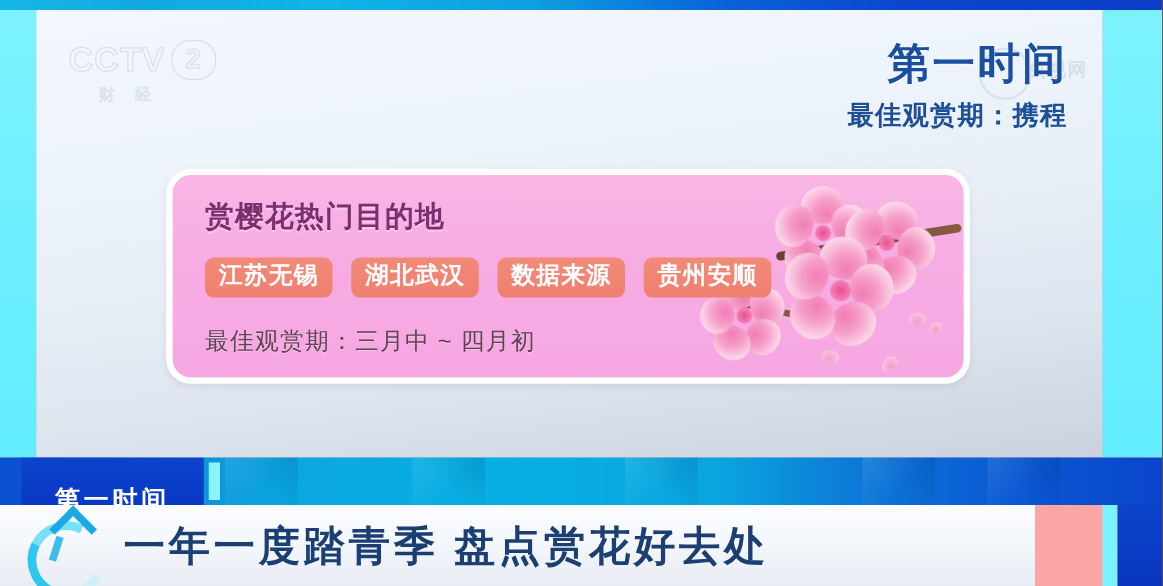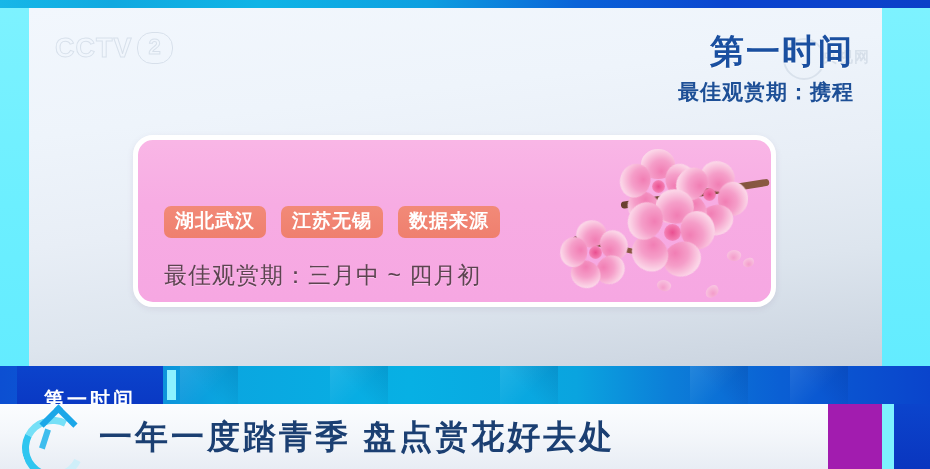--- a/index.html
+++ b/index.html
@@ -9,21 +9,21 @@
   }
   body {
     font-family: "Liberation Sans", "DejaVu Sans", sans-serif;
   }
 
   #screen {
     position: relative;
     width: 930px;
     height: 469px;
     overflow: hidden;
-    background: #a21caf;
+    background: #fca5a5;
   }
 
   
   .top-strip {
     position: absolute;
     left: 0; top: 0;
     width: 930px; height: 8px;
     background: linear-gradient(90deg,
         #17b7e8 0%, #11a9e0 12%, #0fb4e6 28%,
         #0d9fe0 46%, #0a63d8 62%, #0b45cf 78%, #0b3fc8 100%);
@@ -181,21 +181,21 @@
     font-weight: 700;
     letter-spacing: 1px;
     padding: 5px 11px 6px;
     border-radius: 7px;
     white-space: nowrap;
     line-height: 1.1;
   }
   .card-note {
     position: absolute;
     left: 26px; top: 120px;
-    font-size: 23px;
+    font-size: 19px;
     color: #5c4450;
     letter-spacing: 1px;
     white-space: nowrap;
     z-index: 4;
     text-shadow: 0 1px 0 rgba(255,255,255,.3);
   }
 
   
   .blossom-art {
     position: absolute;
@@ -354,36 +354,39 @@
   <div class="side-band left"></div>
   <div class="side-band right"></div>
 
   <div class="stage">
 
     <div class="cctv-logo">
       <div class="cctv-row">
         <div class="cctv-word">CCTV</div>
         <div class="cctv-two">2</div>
       </div>
+      <div class="cctv-sub">财经</div>
     </div>
 
     <div class="head-block">
       <div class="head-title">第一时间</div>
       <div class="head-sub">最佳观赏期：携程</div>
     </div>
 
     <div class="wm">央视网</div>
 
     <div class="card">
 
+      <div class="card-title">赏樱花热门目的地</div>
 
       <div class="tag-row">
+        <div class="tag">江苏无锡</div>
         <div class="tag">湖北武汉</div>
-        <div class="tag">江苏无锡</div>
         <div class="tag">数据来源</div>
+        <div class="tag">贵州安顺</div>
       </div>
 
       <div class="card-note">最佳观赏期：三月中 ~ 四月初</div>
 
       <div class="blossom-art">
         <div class="branch" style="left:92px; top:62px; width:150px; height:7px; transform:rotate(-9deg);"></div>
         <div class="branch" style="left:44px; top:96px; width:66px; height:5px; transform:rotate(12deg);"></div>
 
         <div class="flower" style="left:96px; top:18px; width:66px; height:62px;">
           <div class="petal" style="left:16px; top:0px;  transform:rotate(0deg)   translateY(-9px);"></div>

